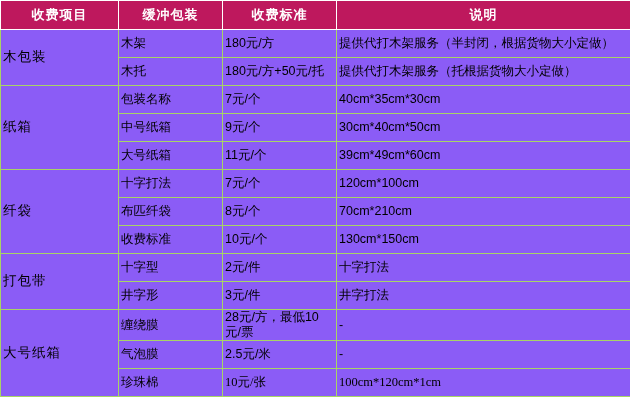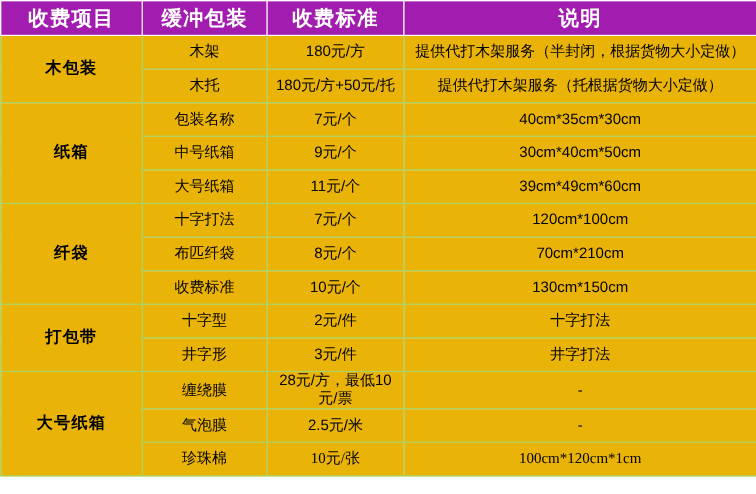--- a/index.html
+++ b/index.html
@@ -17,42 +17,41 @@
     width: 630px;
     border-collapse: collapse;
     table-layout: fixed;
   }
   #price-table col.c1 { width: 118px; }
   #price-table col.c2 { width: 104px; }
   #price-table col.c3 { width: 114px; }
   #price-table col.c4 { width: 294px; }
 
   #price-table thead th {
-    background: #a21caf;
+    background: #be185d;
     color: #ffffff;
-    font-size: 17px;
+    font-size: 13px;
     font-weight: bold;
     height: 26px;
     border: 1px solid #ffffff;
     text-align: center;
     letter-spacing: 1px;
   }
   #price-table tbody td {
     border: 1px solid #A8D466;
-    text-align: center;
     font-size: 12.5px;
     color: #000000;
     height: 28px;
     line-height: 1.2;
     padding: 0 2px;
-    background: #eab308;
+    background: #8b5cf6;
     box-sizing: border-box;
   }
   #price-table tbody td.cat {
-    font-weight: bold;
+    font-weight: normal;
     font-size: 13.5px;
     letter-spacing: 1px;
   }
   #price-table tbody tr:last-child td {
     border-bottom: 1px solid #A8D466;
     font-family: Liberation Serif, serif;
   }
 </style>
 </head>
 <body>

